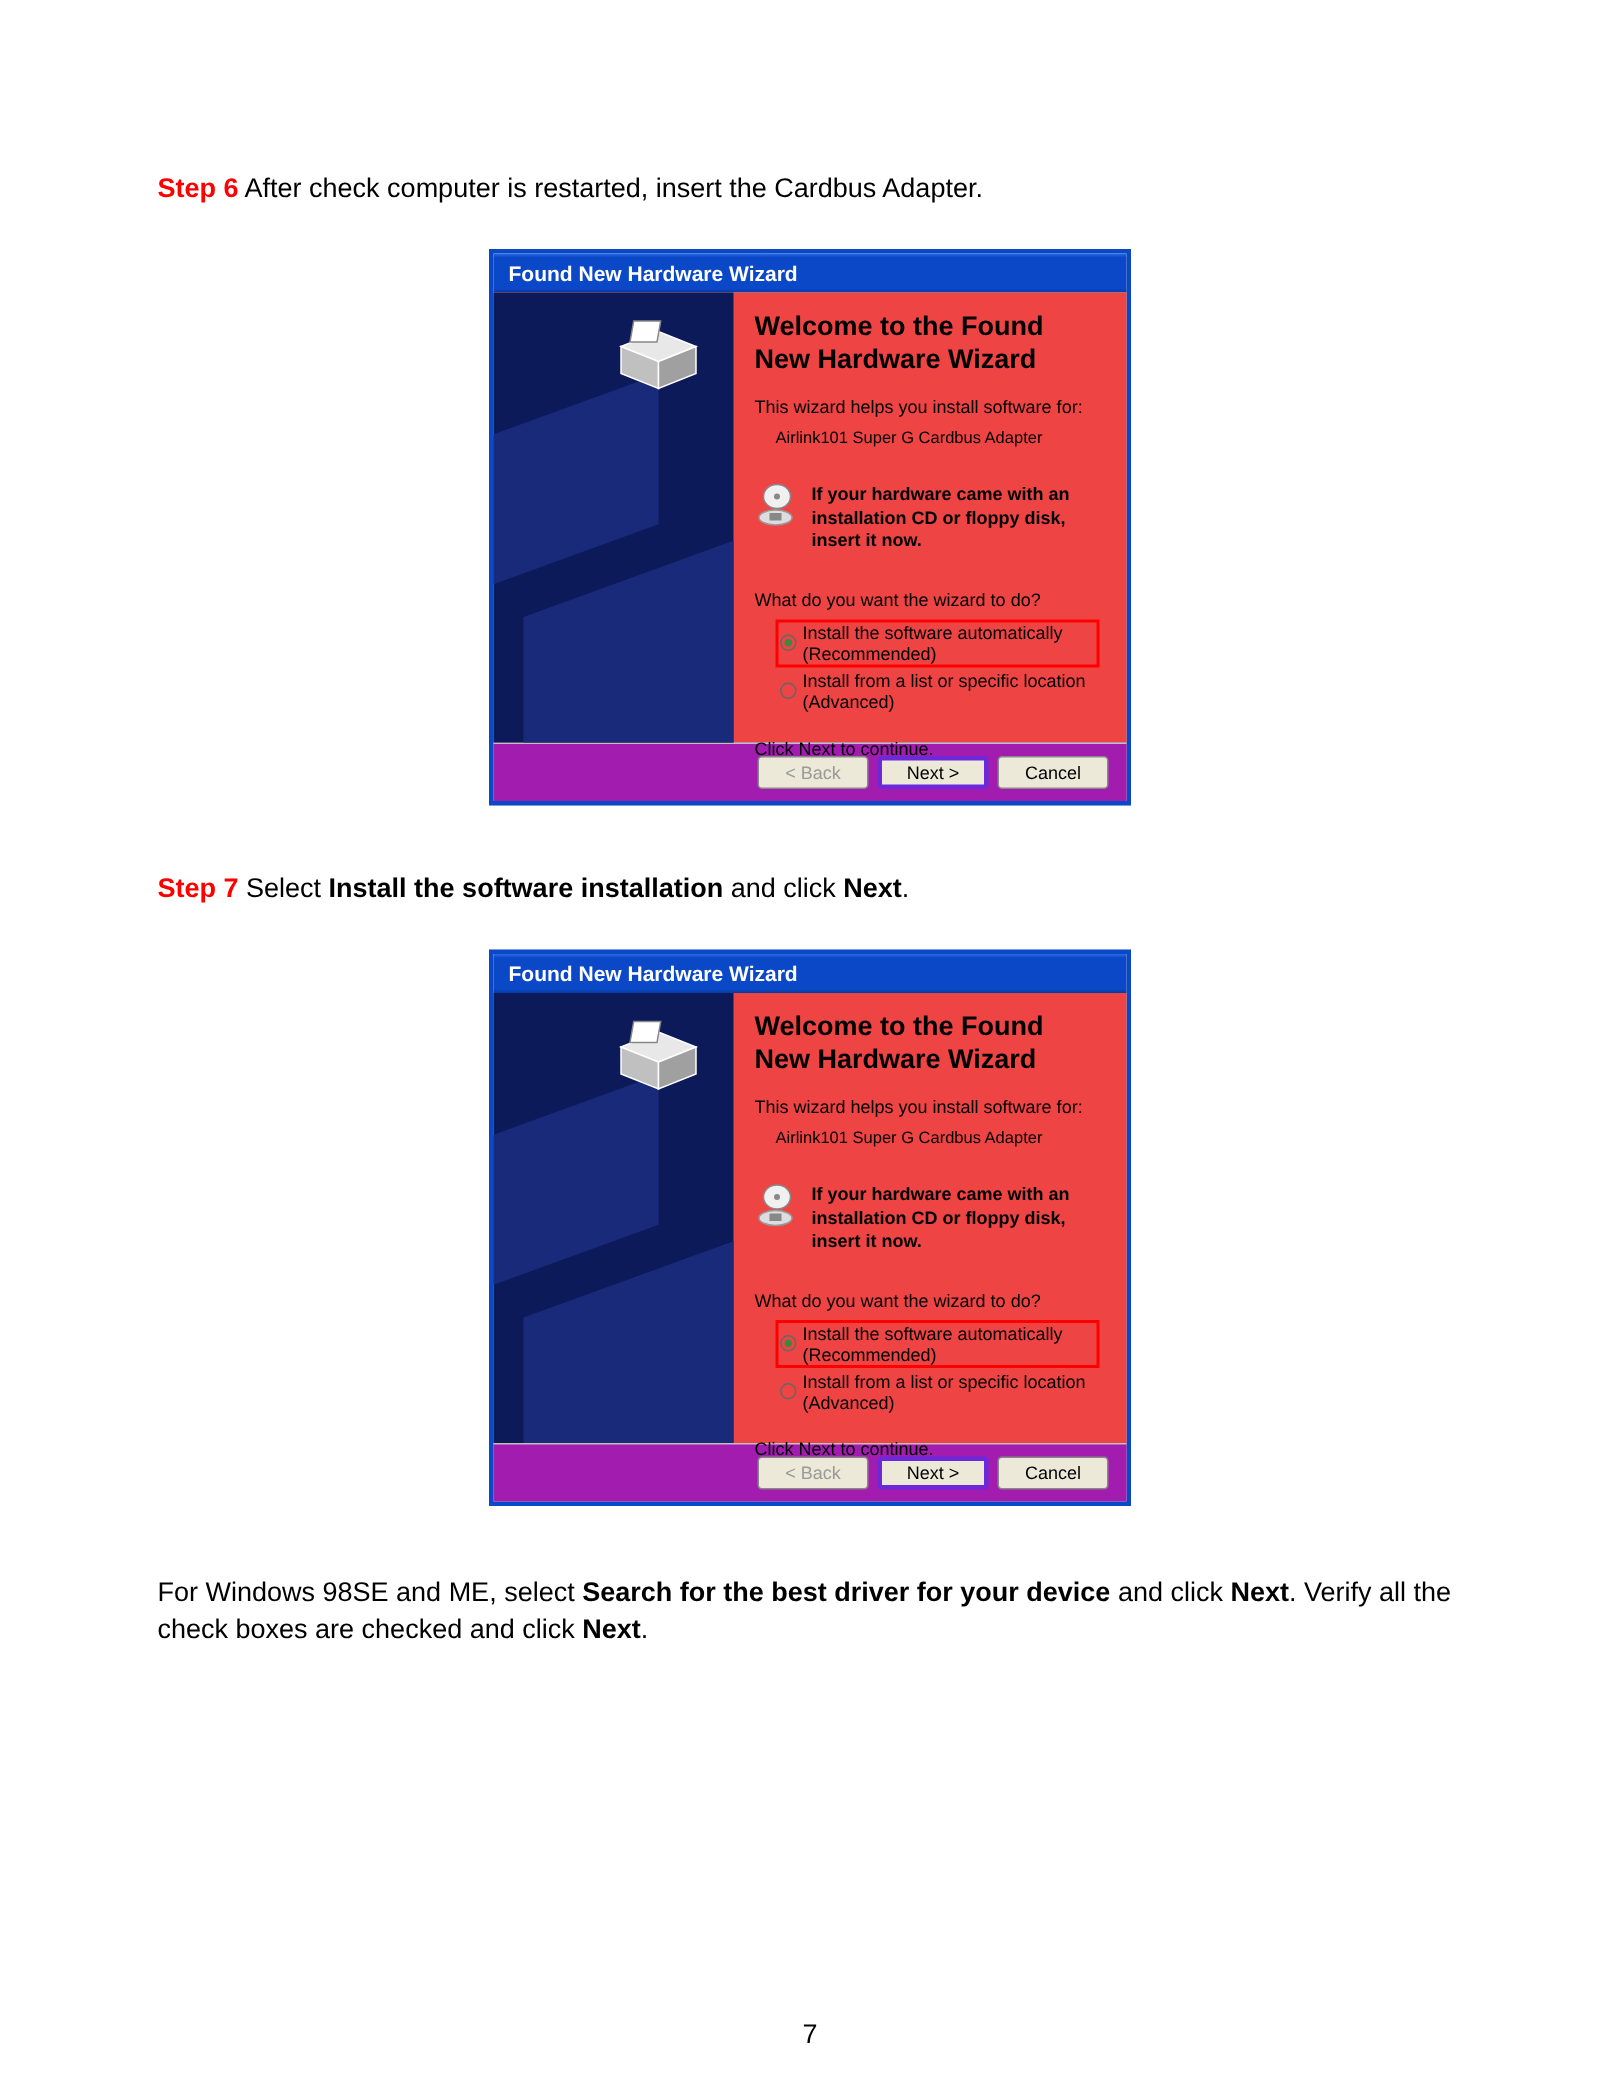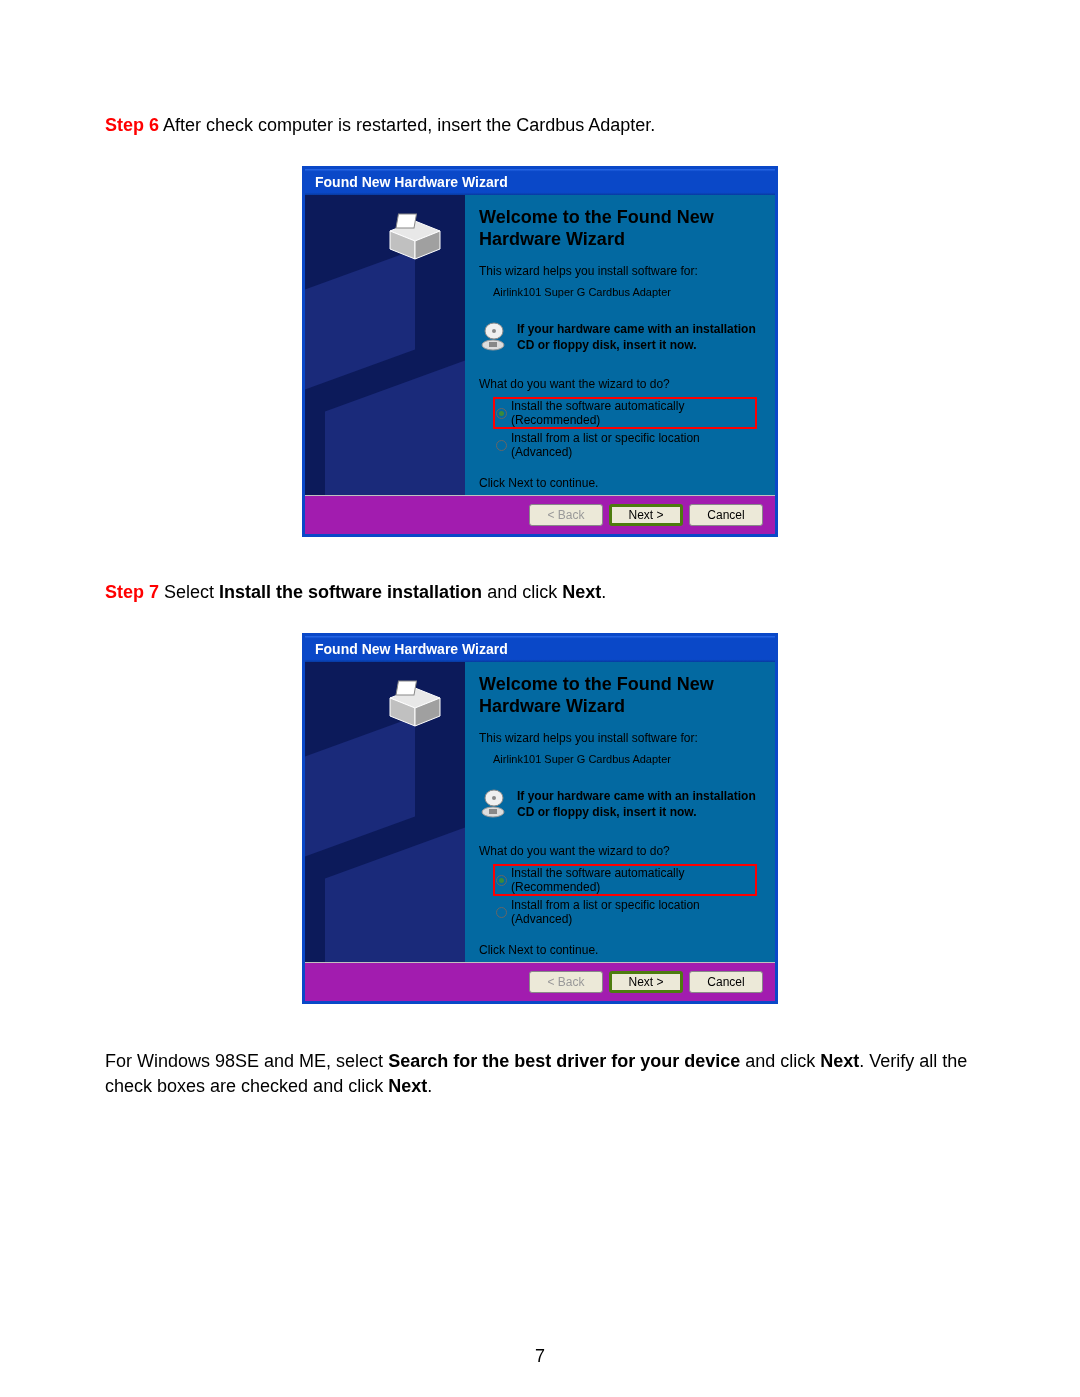--- a/index.html
+++ b/index.html
@@ -26,38 +26,38 @@
     }
     .bold {
       font-weight: bold;
     }
     .dialog-container {
       display: flex;
       justify-content: center;
       margin-bottom: 45px;
     }
     .dialog {
-      width: 476px;
+      width: 428px;
       border: 3px solid #0a48c8;
       font-family: "Tahoma", Arial, sans-serif;
       background: #ece9d8;
     }
     .titlebar {
       background: linear-gradient(to bottom, #2a6ae8 0%, #0a48c8 10%, #0a48c8 90%, #083aa0 100%);
       color: #ffffff;
       font-weight: bold;
       font-size: 14px;
       padding: 5px 10px;
       height: 26px;
       display: flex;
       align-items: center;
     }
     .dialog-body {
       display: flex;
-      background: #0369a1;
+      background: #ef4444;
       height: 300px;
     }
     .sidebar {
       width: 160px;
       background: #0c1a5a;
       position: relative;
       overflow: hidden;
     }
     .sidebar-shape1 {
       position: absolute;
@@ -183,21 +183,21 @@
       display: flex;
       align-items: center;
       justify-content: center;
       cursor: pointer;
     }
     .btn.disabled {
       color: #999;
       cursor: default;
     }
     .btn.highlighted {
-      border: 3px solid #4d7c0f;
+      border: 3px solid #6d28d9;
     }
     .note-text {
       font-size: 18px;
       color: #000;
       line-height: 1.4;
     }
     .page-number {
       position: absolute;
       bottom: 30px;
       left: 0;

